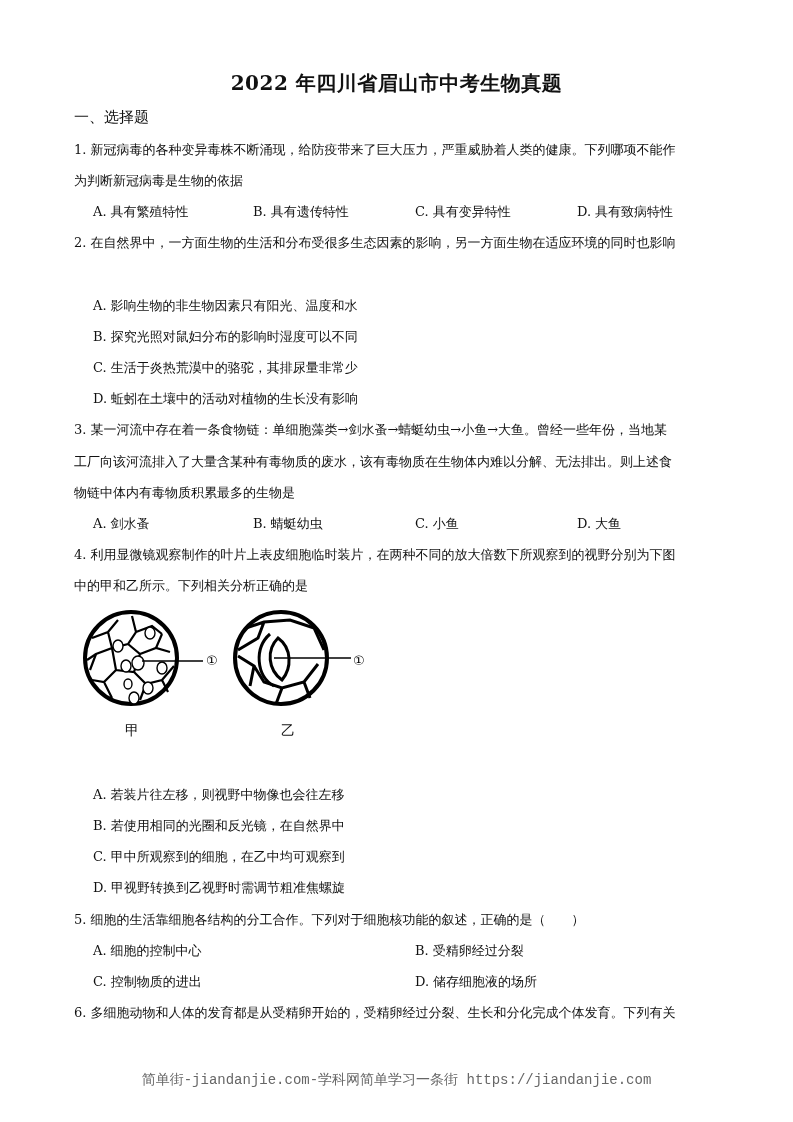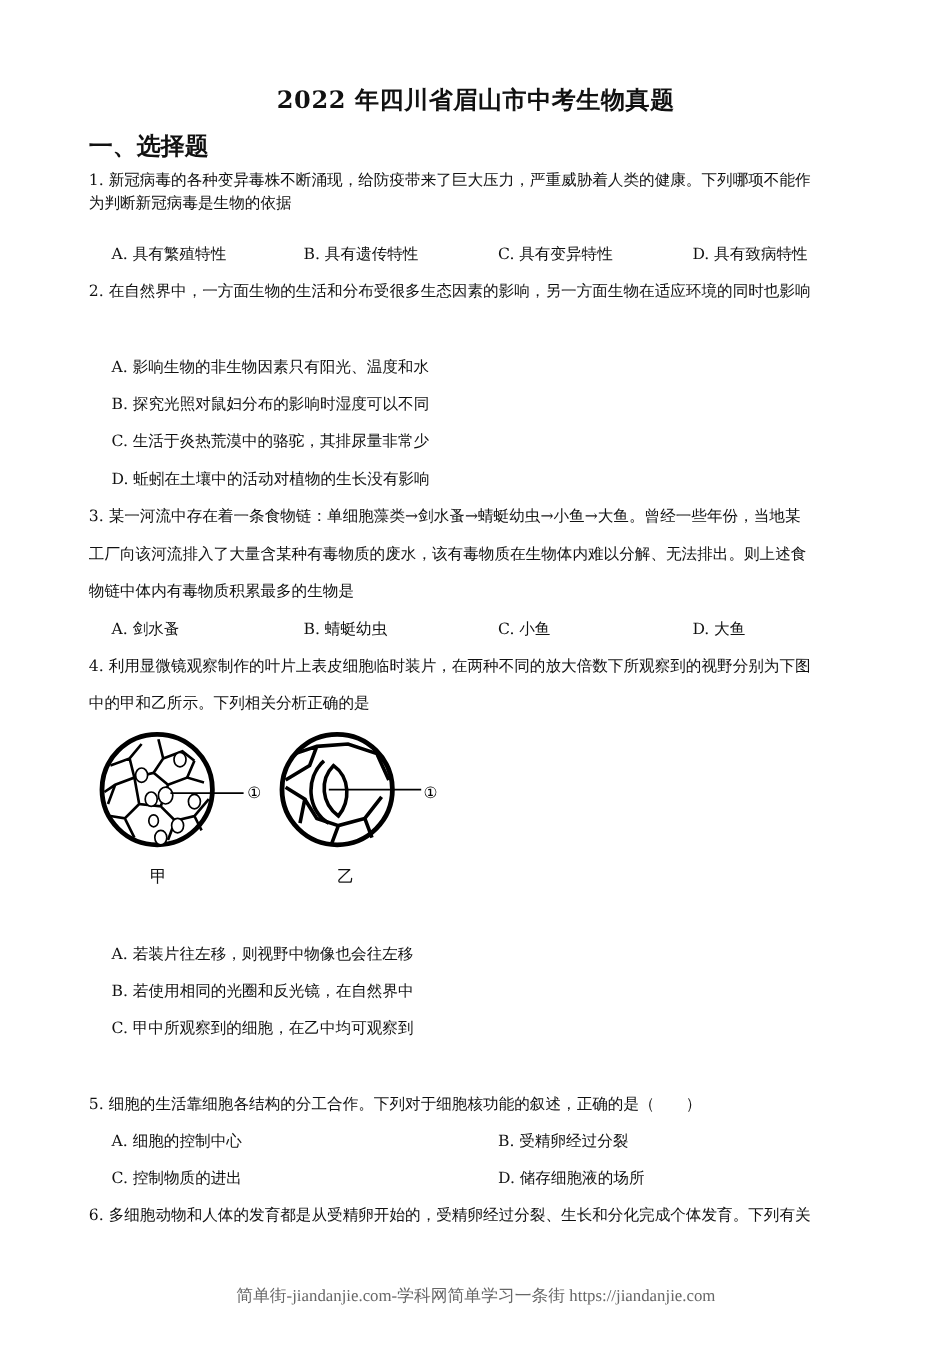--- a/index.html
+++ b/index.html
@@ -1,39 +1,39 @@
 <!DOCTYPE html>
 <html><head>
 <meta charset="utf-8">
 <style>
   html, body { margin: 0; padding: 0; background: #ffffff; }
   body { width: 793px; height: 1122px; position: relative; overflow: hidden;
          font-family: "DejaVu Serif", "Liberation Serif", serif; color: #111; }
   .page { position: absolute; left: 0; top: 0; width: 773px; height: 1122px; }
   .title { position: absolute; top: 70px; left: 0; width: 793px; text-align: center;
            font-size: 20px; font-weight: bold; letter-spacing: 0.5px; }
-  .section { position: absolute; left: 74px; top: 108px; font-size: 20px; font-weight: bold; }
+  .section { position: absolute; left: 74px; top: 108px; font-size: 15px; font-weight: normal; }
   .line { position: absolute; left: 74px; font-size: 13px; white-space: nowrap; }
   .opt { position: absolute; font-size: 13px; white-space: nowrap; margin-left: 19px; }
   .opt-label { margin-right: 4px; }
   .figure { position: absolute; left: 78px; top: 608px; width: 300px; height: 140px; }
   .fig-label { position: absolute; font-size: 14px; font-family: "DejaVu Sans", sans-serif; }
   .footer { position: absolute; top: 1071px; left: 0; width: 793px; text-align: center;
-            font-family: Liberation Serif, serif; font-size: 14px; color: #666; }
+            font-family: Liberation Mono, monospace; font-size: 14px; color: #666; }
 </style>
 </head>
 <body>
 
 <div class="page">
 
   <div class="title">2022 年四川省眉山市中考生物真题</div>
   <div class="section">一、选择题</div>
 
   <div class="line" style="top:141px">1. 新冠病毒的各种变异毒株不断涌现，给防疫带来了巨大压力，严重威胁着人类的健康。下列哪项不能作</div>
-  <div class="line" style="top:160px">为判断新冠病毒是生物的依据</div>
+  <div class="line" style="top:172px">为判断新冠病毒是生物的依据</div>
   <div class="opt" style="left:74px;top:203px"><span class="opt-label">A.</span><span>具有繁殖特性</span></div>
   <div class="opt" style="left:234px;top:203px"><span class="opt-label">B.</span><span>具有遗传特性</span></div>
   <div class="opt" style="left:396px;top:203px"><span class="opt-label">C.</span><span>具有变异特性</span></div>
   <div class="opt" style="left:558px;top:203px"><span class="opt-label">D.</span><span>具有致病特性</span></div>
 
   <div class="line" style="top:234px">2. 在自然界中，一方面生物的生活和分布受很多生态因素的影响，另一方面生物在适应环境的同时也影响</div>
   <div class="opt" style="left:74px;top:297px"><span class="opt-label">A.</span><span>影响生物的非生物因素只有阳光、温度和水</span></div>
   <div class="opt" style="left:74px;top:328px"><span class="opt-label">B.</span><span>探究光照对鼠妇分布的影响时湿度可以不同</span></div>
   <div class="opt" style="left:74px;top:359px"><span class="opt-label">C.</span><span>生活于炎热荒漠中的骆驼，其排尿量非常少</span></div>
   <div class="opt" style="left:74px;top:390px"><span class="opt-label">D.</span><span>蚯蚓在土壤中的活动对植物的生长没有影响</span></div>
@@ -83,20 +83,21 @@
       <text x="128" y="57" font-size="13" font-family="DejaVu Sans, sans-serif">①</text>
       <text x="275" y="57" font-size="13" font-family="DejaVu Sans, sans-serif">①</text>
     </svg>
     <div class="fig-label" style="left:47px;top:114px">甲</div>
     <div class="fig-label" style="left:203px;top:114px">乙</div>
   </div>
 
   <div class="opt" style="left:74px;top:786px"><span class="opt-label">A.</span><span>若装片往左移，则视野中物像也会往左移</span></div>
   <div class="opt" style="left:74px;top:817px"><span class="opt-label">B.</span><span>若使用相同的光圈和反光镜，在自然界中</span></div>
   <div class="opt" style="left:74px;top:848px"><span class="opt-label">C.</span><span>甲中所观察到的细胞，在乙中均可观察到</span></div>
+  <div class="opt" style="left:74px;top:879px"><span class="opt-label">D.</span><span>甲视野转换到乙视野时需调节粗准焦螺旋</span></div>
 
   <div class="line" style="top:911px">5. 细胞的生活靠细胞各结构的分工合作。下列对于细胞核功能的叙述，正确的是（　　）</div>
   <div class="opt" style="left:74px;top:942px"><span class="opt-label">A.</span><span>细胞的控制中心</span></div>
   <div class="opt" style="left:396px;top:942px"><span class="opt-label">B.</span><span>受精卵经过分裂</span></div>
   <div class="opt" style="left:74px;top:973px"><span class="opt-label">C.</span><span>控制物质的进出</span></div>
   <div class="opt" style="left:396px;top:973px"><span class="opt-label">D.</span><span>储存细胞液的场所</span></div>
 
   <div class="line" style="top:1004px">6. 多细胞动物和人体的发育都是从受精卵开始的，受精卵经过分裂、生长和分化完成个体发育。下列有关</div>
 
   <div class="footer">简单街-jiandanjie.com-学科网简单学习一条街 https://jiandanjie.com</div>

